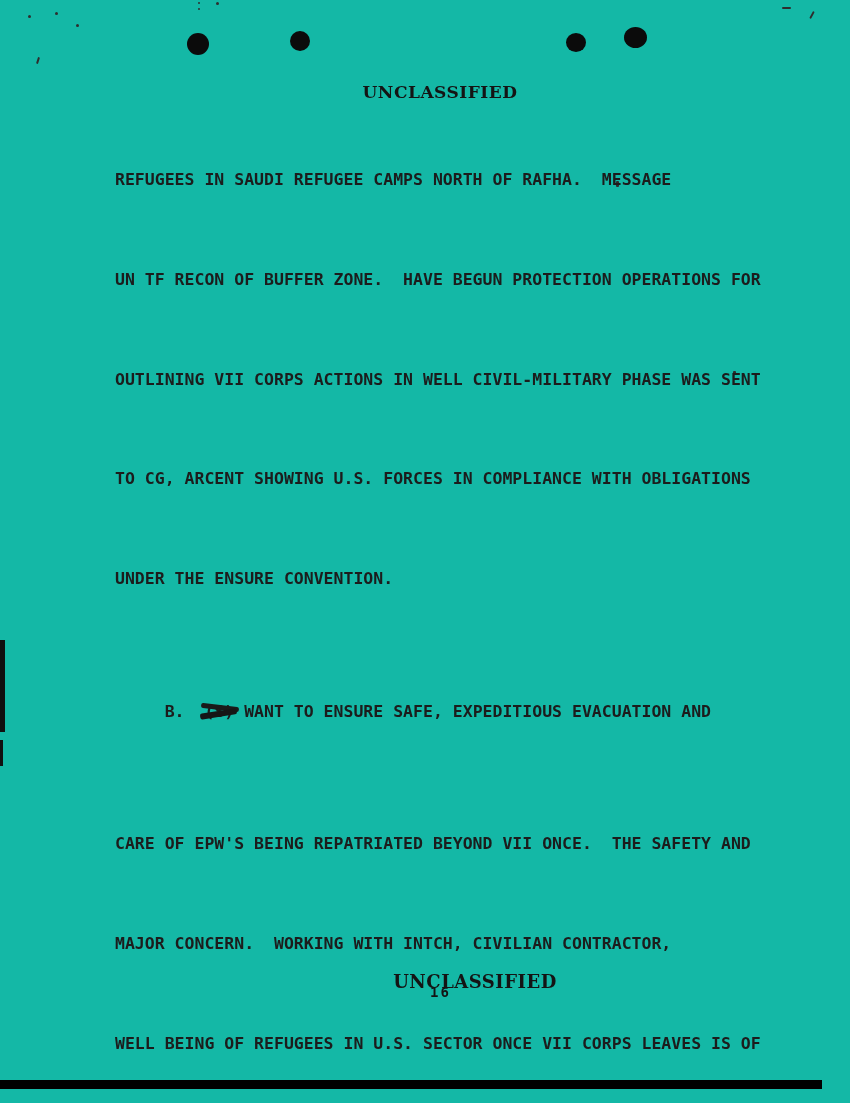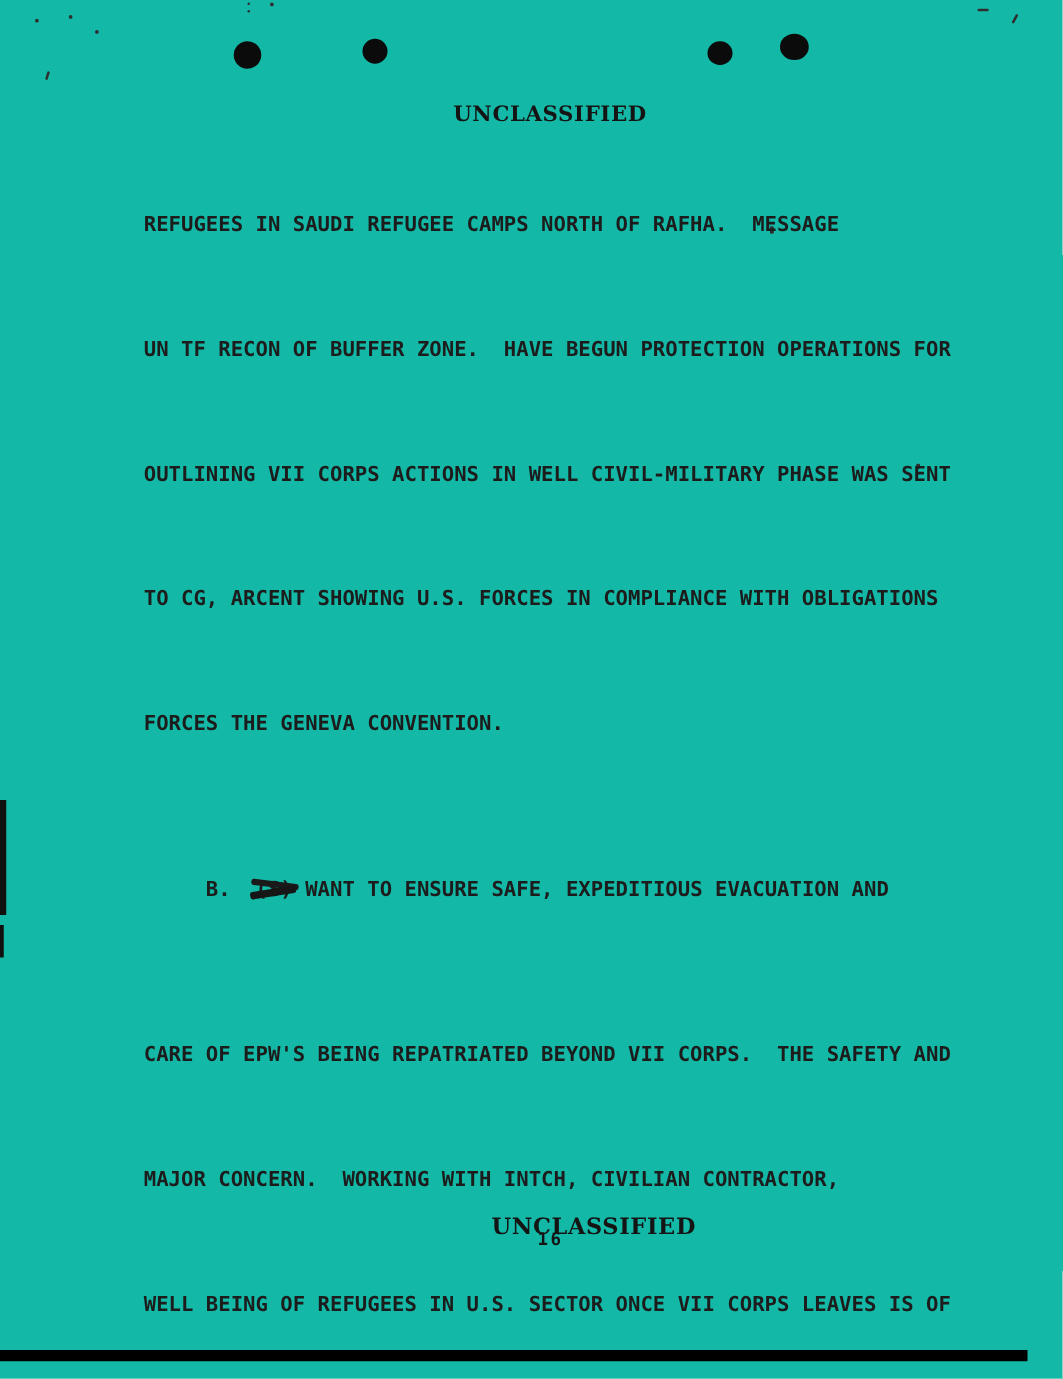--- a/index.html
+++ b/index.html
@@ -160,25 +160,25 @@
   <div class="speck sp10"></div>
   <div class="speck sp11"></div>
 
   <div class="header-top">UNCLASSIFIED</div>
 
   <div class="body-text">
     <div class="line">REFUGEES IN SAUDI REFUGEE CAMPS NORTH OF RAFHA.  MESSAGE</div>
     <div class="line">UN TF RECON OF BUFFER ZONE.  HAVE BEGUN PROTECTION OPERATIONS FOR</div>
     <div class="line">OUTLINING VII CORPS ACTIONS IN WELL CIVIL-MILITARY PHASE WAS SENT</div>
     <div class="line">TO CG, ARCENT SHOWING U.S. FORCES IN COMPLIANCE WITH OBLIGATIONS</div>
-    <div class="line">FORCES THE GENEVA CONVENTION.</div>
+    <div class="line">UNDER THE ENSURE CONVENTION.</div>
 
     <div class="line"><span>     B.  </span><span class="struck">(S)</span><span> WANT TO ENSURE SAFE, EXPEDITIOUS EVACUATION AND</span></div>
 
-    <div class="line">CARE OF EPW'S BEING REPATRIATED BEYOND VII CORPS.  THE SAFETY AND</div>
+    <div class="line">CARE OF EPW'S BEING REPATRIATED BEYOND VII ONCE.  THE SAFETY AND</div>
     <div class="line">MAJOR CONCERN.  WORKING WITH INTCH, CIVILIAN CONTRACTOR,</div>
     <div class="line">WELL BEING OF REFUGEES IN U.S. SECTOR ONCE VII CORPS LEAVES IS OF</div>
     
     
     
     
     
     
     
     

